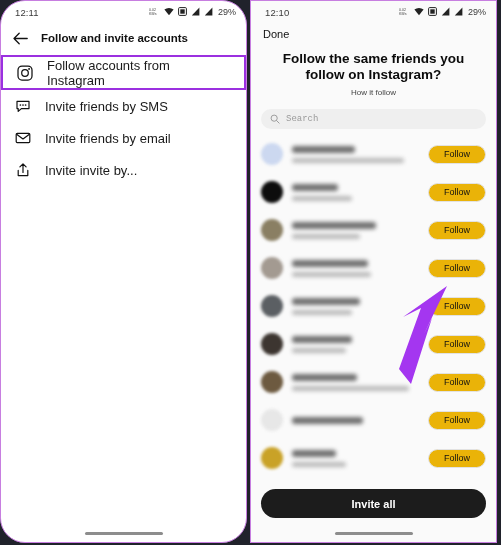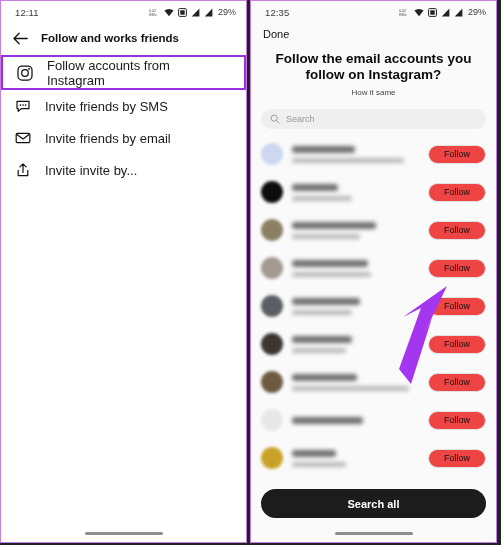--- a/index.html
+++ b/index.html
@@ -13,30 +13,30 @@
 
   
   .panel{
     position:relative;
     width:247px;height:543px;
     background:#ffffff;
     border:1px solid #c77ee0;
     box-sizing:border-box;
     overflow:hidden;
   }
-  .panel.left{margin-right:3px;}
+  .panel.left{margin-right:3px;border-radius:25px;}
   .panel.right{background:#fafafa;}
 
   
   .statusbar{
     height:22px;display:flex;align-items:center;
     padding:0 10px 0 14px;box-sizing:border-box;
   }
   .clock{font-size:9.5px;color:#3a3a3a;letter-spacing:.1px;}
-  .sb-right{margin-left:auto;display:flex;align-items:center;gap:4px;}
+  .sb-right{margin-left:auto;display:flex;gap:4px;}
   .sb-ico{display:block;}
   .battery-text{font-size:9px;color:#3a3a3a;margin-left:1px;}
 
   
   .appbar{height:30px;display:flex;align-items:center;padding:0 12px;box-sizing:border-box;gap:13px;}
   .appbar-title{font-size:11.5px;font-weight:bold;color:#111;}
   .back-ico{display:block;}
 
   .highlight-box{
     border:2.5px solid #9b30e0;
@@ -56,42 +56,42 @@
   .done-label{font-size:11px;color:#111;}
 
   .r-title{
     text-align:center;font-size:13.5px;font-weight:bold;color:#0b0b0b;
     line-height:16px;margin:6px 14px 0;
   }
   .r-sub{text-align:center;font-size:8px;color:#444;margin-top:5px;}
 
   .searchbox{
     margin:12px 10px 0;height:20px;border-radius:11px;background:#efefef;
-    display:flex;align-items:center;gap:6px;padding:0 9px;box-sizing:border-box;
+    display:flex;align-items:center;gap:6px;padding:0 9px;box-sizing:border-box;font-family:Liberation Mono, monospace;
   }
   .search-ph{font-size:9px;color:#9a9a9a;}
 
   .acct-list{margin-top:6px;}
   .acct-row{height:38px;display:flex;align-items:center;padding:0 10px;box-sizing:border-box;}
   .avatar{
     width:22px;height:22px;border-radius:50%;flex:none;
     filter:blur(1.6px);
   }
   .acct-text{margin-left:9px;flex:1;min-width:0;}
   .acct-name{
     height:7px;border-radius:3px;background:#6f6f6f;
     filter:blur(2.1px);
   }
   .acct-desc{
     height:5px;border-radius:3px;background:#b9b9b9;margin-top:5px;
     filter:blur(2.1px);
   }
   .follow-btn{
     flex:none;width:58px;height:19px;border-radius:10px;
-    background:#ef4444;border:1px solid #e2e2e2;
+    background:#eab308;border:1px solid #e2e2e2;
     display:flex;align-items:center;justify-content:center;
     font-size:9px;color:#111;box-sizing:border-box;
   }
 
   .follow-all{
     position:absolute;left:10px;right:10px;bottom:24px;
     height:29px;border-radius:15px;background:#1c1c1c;
     display:flex;align-items:center;justify-content:center;
     color:#fff;font-size:11px;font-weight:bold;
   }
@@ -129,21 +129,21 @@
           <path d="M8.4 0.6 L8.4 8.4 L0.8 8.4 Z" fill="#222"></path>
         </svg>
         <span class="battery-text">29%</span>
       </span>
     </div>
 
     <div class="appbar">
       <svg class="back-ico" width="15" height="13" viewBox="0 0 15 13">
         <path d="M6.2 1.3 L1 6.5 L6.2 11.7 M1 6.5 H14.2" fill="none" stroke="#111" stroke-width="1.3" stroke-linecap="round" stroke-linejoin="round"></path>
       </svg>
-      <span class="appbar-title">Follow and works friends</span>
+      <span class="appbar-title">Follow and invite accounts</span>
     </div>
 
     <div class="highlight-box">
       <div class="menu-row first">
         <svg class="menu-ico" viewBox="0 0 16 16">
           <rect x="1" y="1" width="14" height="14" rx="4" fill="none" stroke="#111" stroke-width="1.25"></rect>
           <circle cx="8" cy="8" r="3.3" fill="none" stroke="#111" stroke-width="1.25"></circle>
           <circle cx="12.1" cy="3.9" r="0.95" fill="#111"></circle>
         </svg>
         <span class="menu-label">Follow accounts from Instagram</span>
@@ -176,21 +176,21 @@
       </svg>
       <span class="menu-label">Invite invite by...</span>
     </div>
 
     <div class="home-ind"></div>
   </div>
 
   <div class="panel right">
 
     <div class="statusbar">
-      <span class="clock">12:35</span>
+      <span class="clock">12:10</span>
       <span class="sb-right">
         <svg class="sb-ico" width="11" height="9" viewBox="0 0 11 9">
           <text x="0" y="4" font-size="3.6" fill="#444" font-family="Liberation Sans, sans-serif">0.02</text>
           <text x="0" y="8.4" font-size="3.6" fill="#444" font-family="Liberation Sans, sans-serif">KB/s</text>
         </svg>
         <svg class="sb-ico" width="10" height="9" viewBox="0 0 10 9">
           <path d="M5 8.2 L0.4 2.6 A7 7 0 0 1 9.6 2.6 Z" fill="#222"></path>
         </svg>
         <svg class="sb-ico" width="9" height="9" viewBox="0 0 9 9">
           <rect x="0.6" y="0.6" width="7.8" height="7.8" rx="1" fill="none" stroke="#222" stroke-width="1"></rect>
@@ -203,22 +203,22 @@
           <path d="M8.4 0.6 L8.4 8.4 L0.8 8.4 Z" fill="#222"></path>
         </svg>
         <span class="battery-text">29%</span>
       </span>
     </div>
 
     <div class="done-bar">
       <span class="done-label">Done</span>
     </div>
 
-    <div class="r-title">Follow the email accounts you follow on Instagram?</div>
-    <div class="r-sub">How it same</div>
+    <div class="r-title">Follow the same friends you follow on Instagram?</div>
+    <div class="r-sub">How it follow</div>
 
     <div class="searchbox">
       <svg width="10" height="10" viewBox="0 0 12 12">
         <circle cx="5" cy="5" r="3.7" fill="none" stroke="#9a9a9a" stroke-width="1.15"></circle>
         <path d="M7.9 7.9 L11 11" stroke="#9a9a9a" stroke-width="1.15" stroke-linecap="round"></path>
       </svg>
       <span class="search-ph">Search</span>
     </div>
 
     <div class="acct-list">
@@ -288,21 +288,21 @@
         <div class="acct-row">
           <div class="avatar" style="background: rgb(201, 162, 39);"></div>
           <div class="acct-text">
             <div class="acct-name" style="width: 32%;"></div>
             <div class="acct-desc" style="width: 40%;"></div>
           </div>
           <div class="follow-btn">Follow</div>
         </div>
       </div>
 
-    <div class="follow-all">Search all</div>
+    <div class="follow-all">Invite all</div>
     <div class="home-ind"></div>
   </div>
 
   <svg class="arrow-layer" width="501" height="545" viewBox="0 0 501 545">
     <path d="M447 286 L424 334 L432 318 L411 384 L399 369 L421 308 L403 317 Z" fill="#a436f0"></path>
   </svg>
 
 </div>
 
 </body></html>

